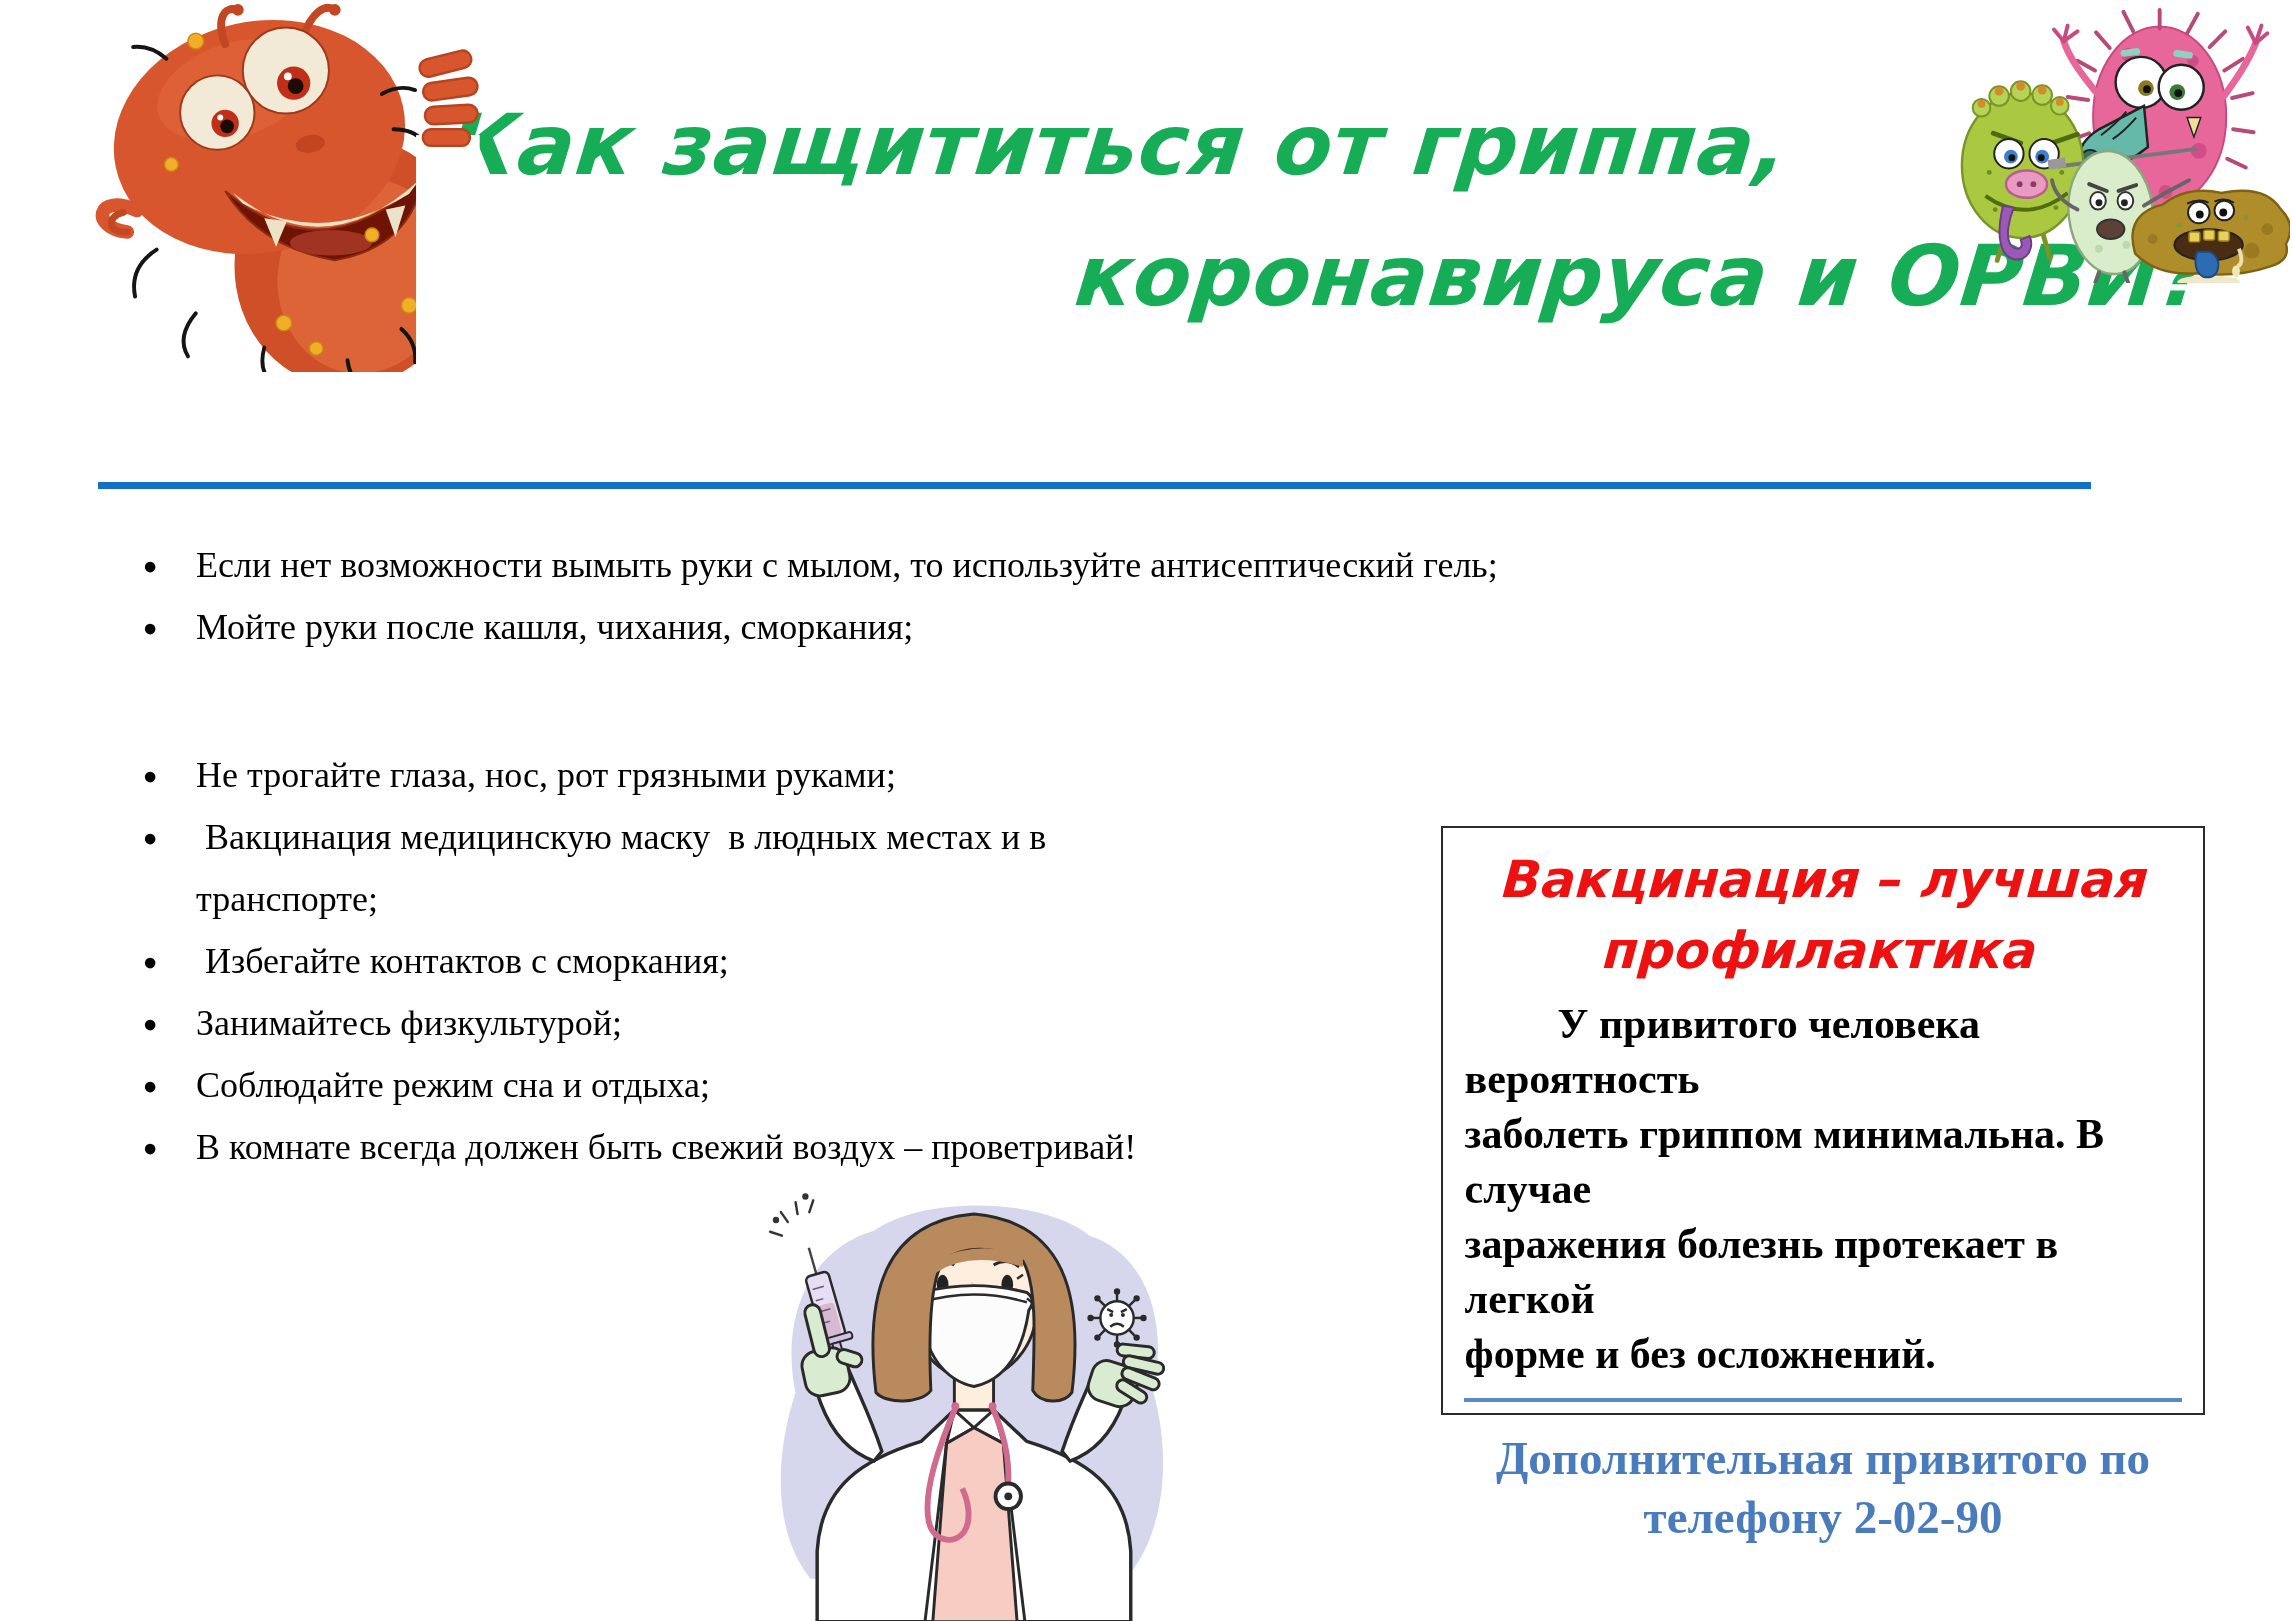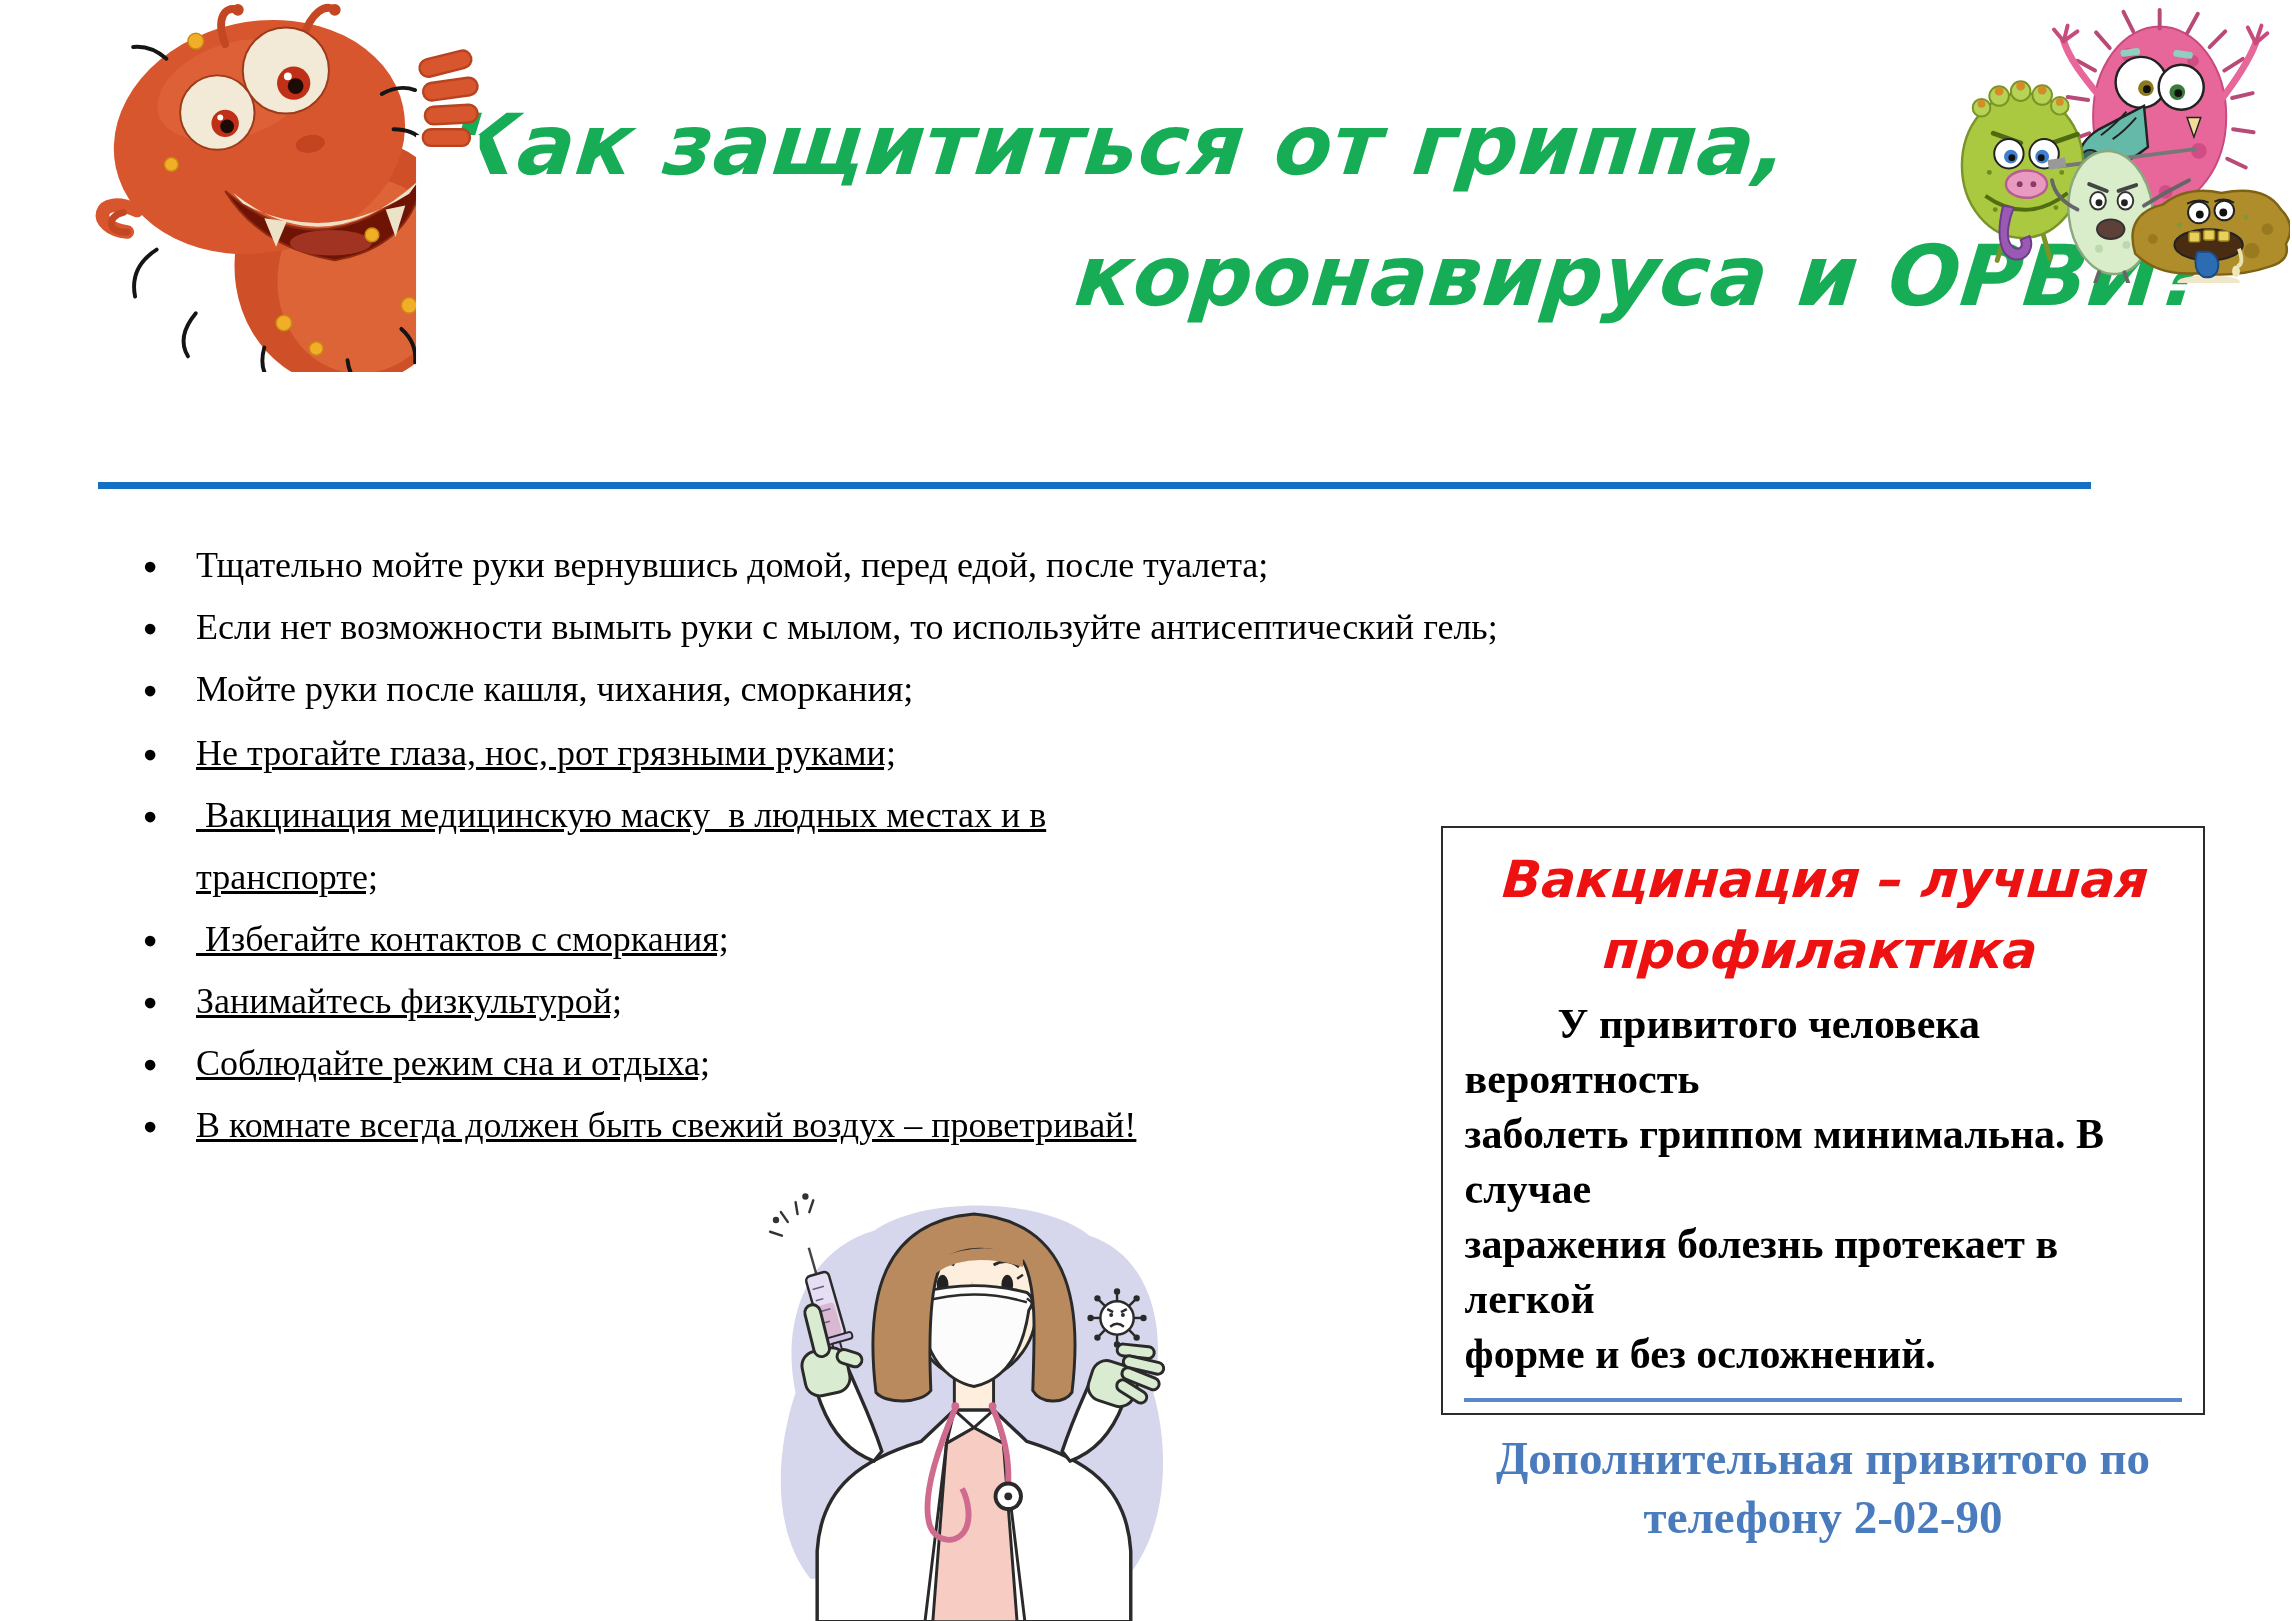--- a/index.html
+++ b/index.html
@@ -22,21 +22,21 @@
     font-weight:bold; font-size:54px; color:#1b6fbe;
   }
   .heading-rule { position:absolute; left:98px; top:482px; width:1993px; height:6.9px; background:#1470c4; }
 
   
   .bullets { position:absolute; left:135px; margin:0; padding:0; list-style:none;
     font-size:36px; line-height:62px; color:#000000; width:1862px; }
   .bullets li { position:relative; padding-left:61px; white-space:pre-wrap; }
   .bullets li::before { content:"●"; position:absolute; left:7.8px; top:1px; font-size:24.5px; color:#000; }
   .bullets-1 { top:534px; }
-  .bullets-2 { top:722px; width:1274px;text-decoration:underline; }
+  .bullets-2 { top:744px; width:1274px; }
 
   
   .info-box {
     position:absolute; left:1441px; top:826px; width:764px; height:589px;
     border:2.9px solid #2b2b2b; box-sizing:border-box; background:#fff;
   }
   .red-title {
     margin-top:15.7px; text-align:center; color:#ee1111;
     font-family:"DejaVu Sans", sans-serif; font-style:italic; font-weight:bold;
     font-size:51px; line-height:71px; transform:skewX(-4deg);
@@ -253,21 +253,20 @@
       </g>
       <path d="M250,253 Q245,273 257,279 Q272,281 272,265 Q270,255 262,253 Z" fill="#2b6cb3" stroke="#1c4a80" stroke-width="2"></path>
       <path d="M293,250 C297,261 296,267 291,268" stroke="#e8e2b0" stroke-width="4" fill="none"></path>
       <ellipse cx="290" cy="273" rx="4" ry="6" fill="#eee8b8"></ellipse>
     </g>
   </svg>
 
   <div class="heading-rule"></div>
 
   <ul class="bullets bullets-1">
-    <li>Тщательно мойте руки вернувшись домой, перед едой, после туалета;</li>
     <li>Если нет возможности вымыть руки с мылом, то используйте антисептический гель;</li>
     <li>Мойте руки после кашля, чихания, сморкания;</li>
   </ul>
 
   <ul class="bullets bullets-2">
     <li>Не трогайте глаза, нос, рот грязными руками;</li>
     <li> Вакцинация медицинскую маску  в людных местах и в
 транспорте;</li>
     <li> Избегайте контактов с сморкания;</li>
     <li>Занимайтесь физкультурой;</li>

